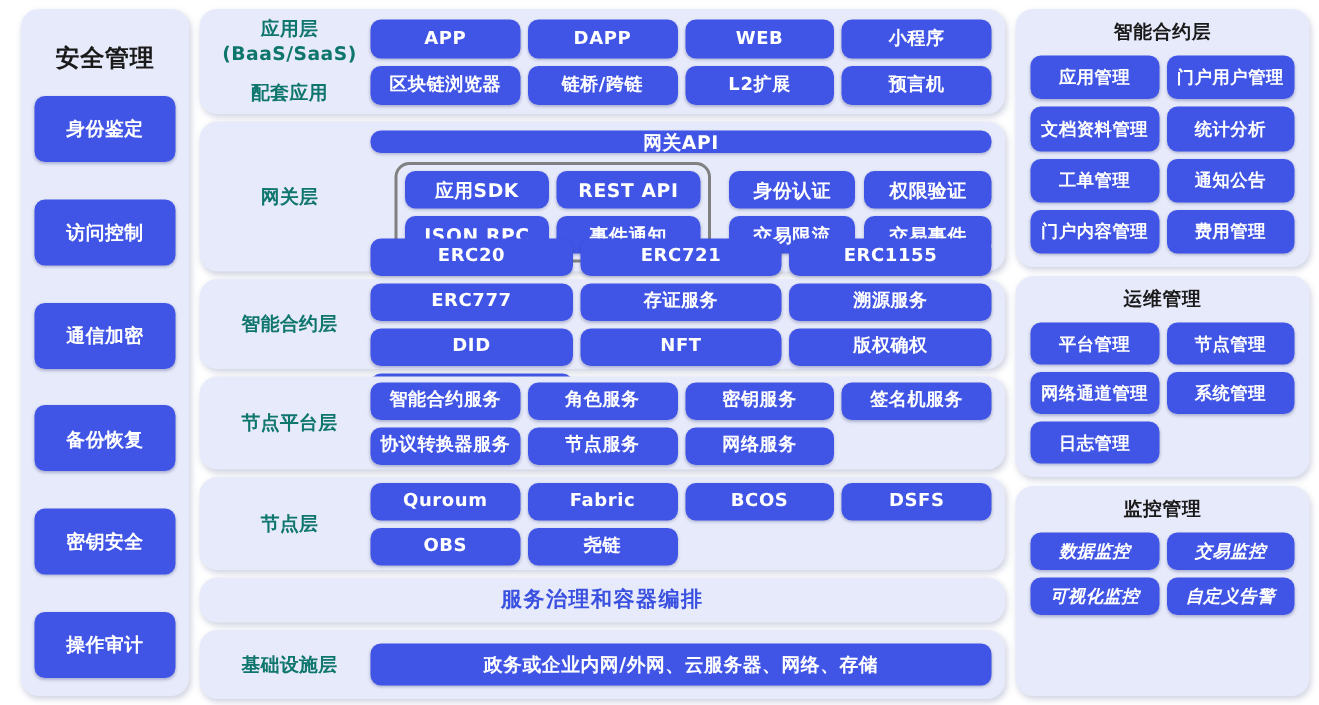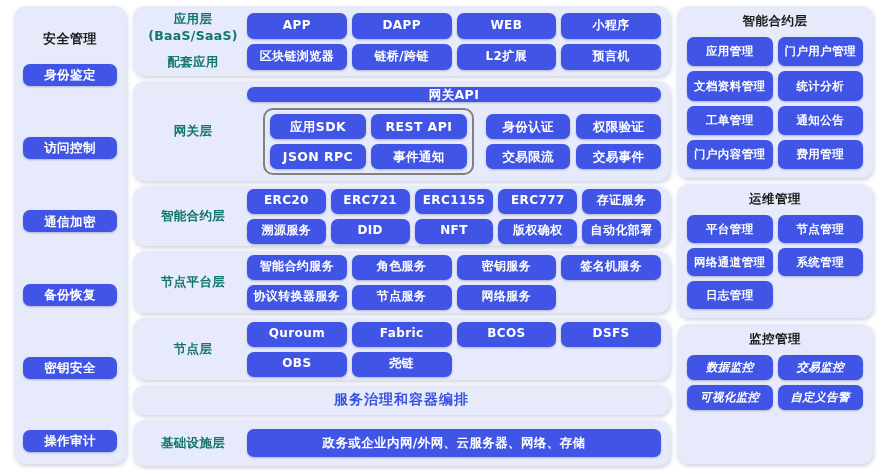--- a/index.html
+++ b/index.html
@@ -32,21 +32,21 @@
   .sidebar {
     width: 112px;
     flex: 0 0 112px;
     display: flex;
     flex-direction: column;
     align-items: center;
     padding: 10px 9px 10px 9px;
     gap: 2px;
   }
   .sidebar-title {
-    font-size: 13px;
+    font-size: 16px;
     font-weight: bold;
     color: #1a1a1a;
     letter-spacing: .5px;
     height: 46px;
     display: flex;
     align-items: center;
     justify-content: center;
   }
   .sidebar-list {
     display: flex;
@@ -65,21 +65,21 @@
     letter-spacing: .4px;
     display: flex;
     align-items: center;
     justify-content: center;
     text-align: center;
     line-height: 1.1;
     box-shadow: 0 1px 2px rgba(40, 50, 120, .30);
     white-space: nowrap;
   }
   .sidebar .btn {
-    height: 22px;
+    height: 44px;
     width: 100%;
   }
 
   
   .middle {
     flex: 1 1 auto;
     display: flex;
     flex-direction: column;
     gap: 5px;
     min-width: 0;
@@ -106,21 +106,21 @@
     min-width: 0;
   }
   .grid {
     display: grid;
     gap: 5px;
   }
   .grid .btn { height: 25px; padding: 0 4px; font-size: 12px; }
   .cell-empty { visibility: hidden; }
 
   .g4 { grid-template-columns: repeat(4, 1fr); }
-  .g5 { grid-template-columns: repeat(5, 1fr); }
+  .g5 { grid-template-columns: repeat(3, 1fr); }
 
   
   .row-app { flex: 0 0 70px; }
   .row-app .row-label { display: flex; flex-direction: column; justify-content: center; gap: 9px; }
   .row-app .grid .btn { height: 26px; }
 
   
   .row-gateway { flex: 0 0 100px; align-items: stretch; }
   .row-gateway .row-label { display: flex; align-items: center; justify-content: center; }
   .gw-body { display: flex; flex-direction: column; gap: 6px; justify-content: center; }

